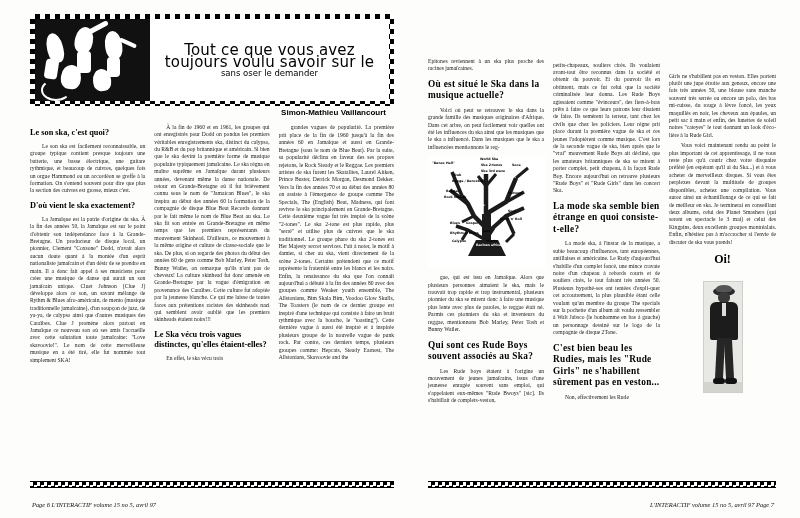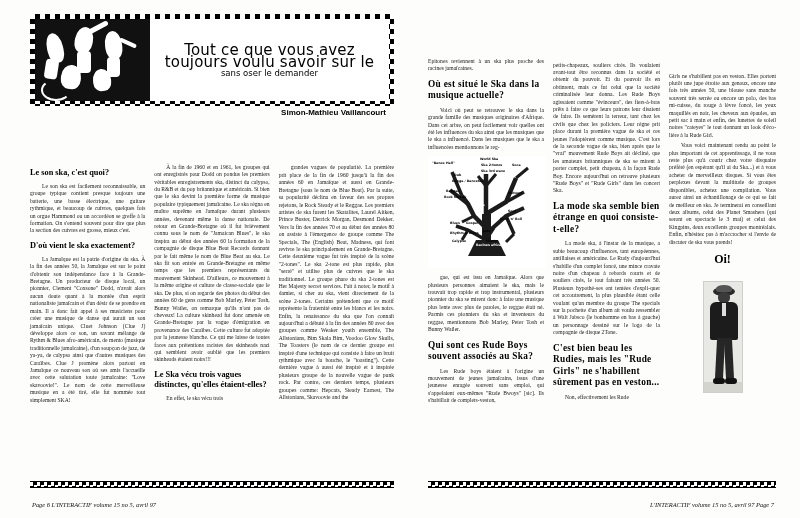--- a/index.html
+++ b/index.html
@@ -95,21 +95,21 @@
   .byline {
     text-align: right;
     font-size: 8px;
     font-weight: bold;
     font-family: Liberation Sans, sans-serif;
     margin: 1px 8px 5px 0;
   }
 
   
   .cols { display: flex; gap: 9px; align-items: center; }
-  .col { width: 118px; margin-top: 40px; }
+  .col { width: 118px; }
   .col-r { width: 116px; }
 
   h2.sec {
     font-size: 8.3px;
     font-weight: bold;
     line-height: 10px;
     margin: 6px 0 5px 0;
     font-family: "Liberation Serif", serif;
   }
   h2.sec.big {

